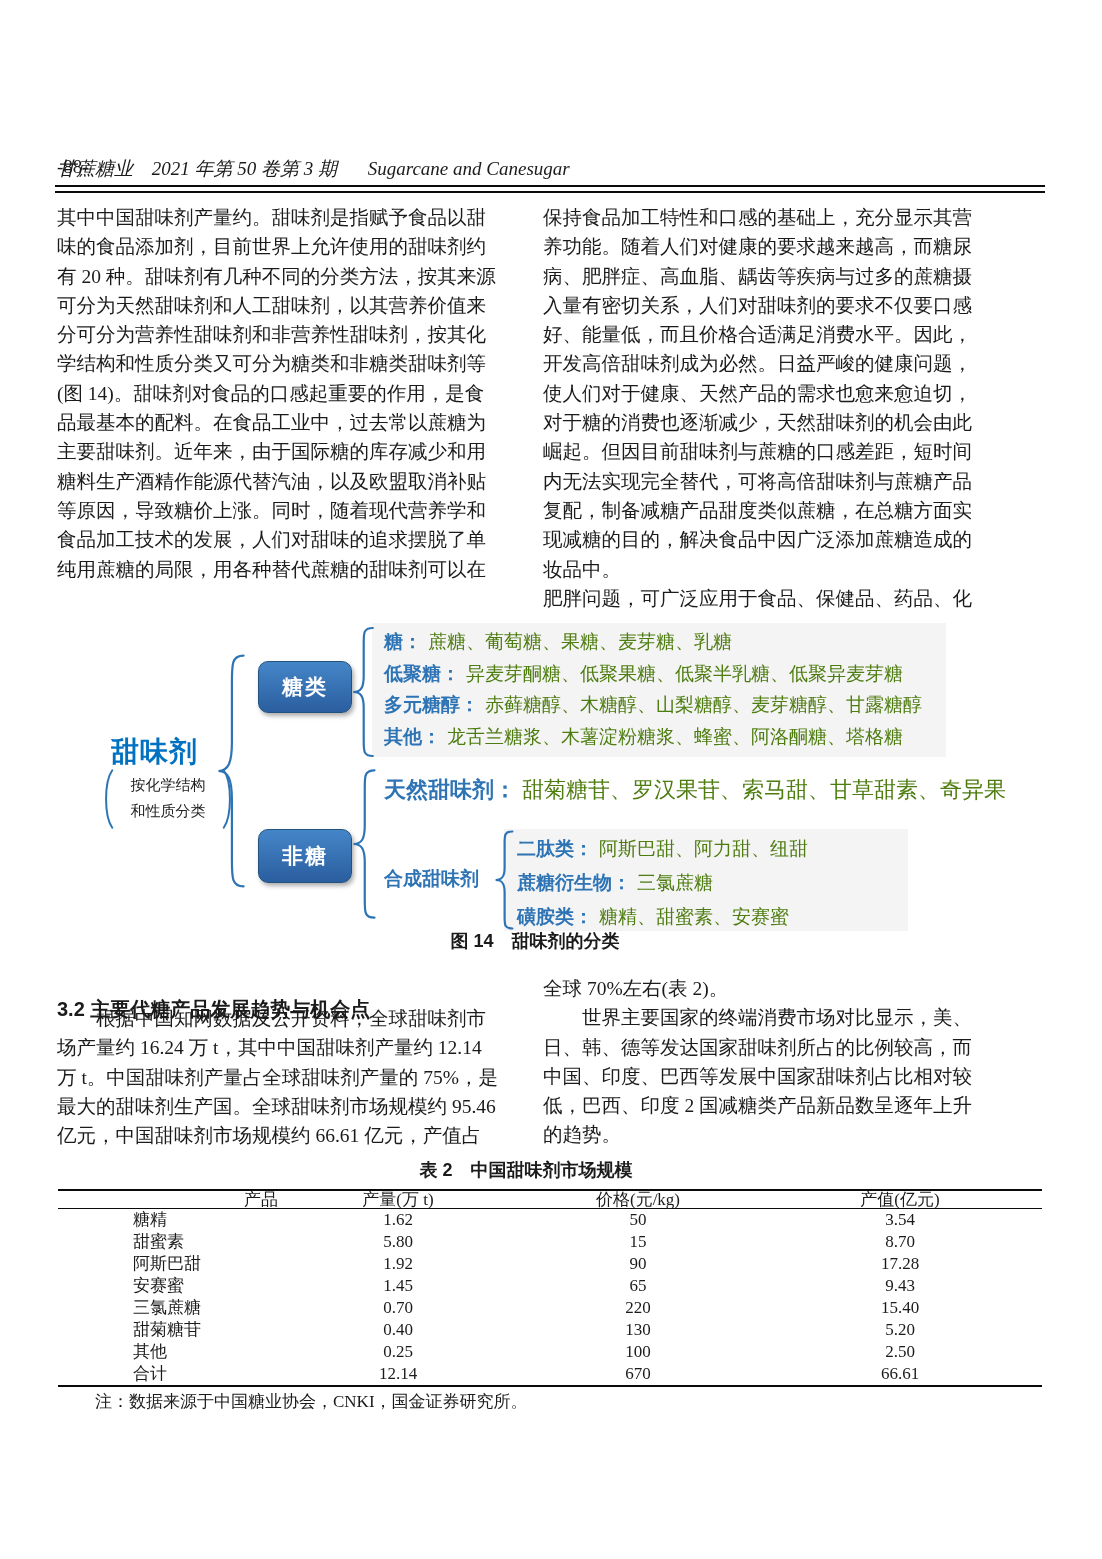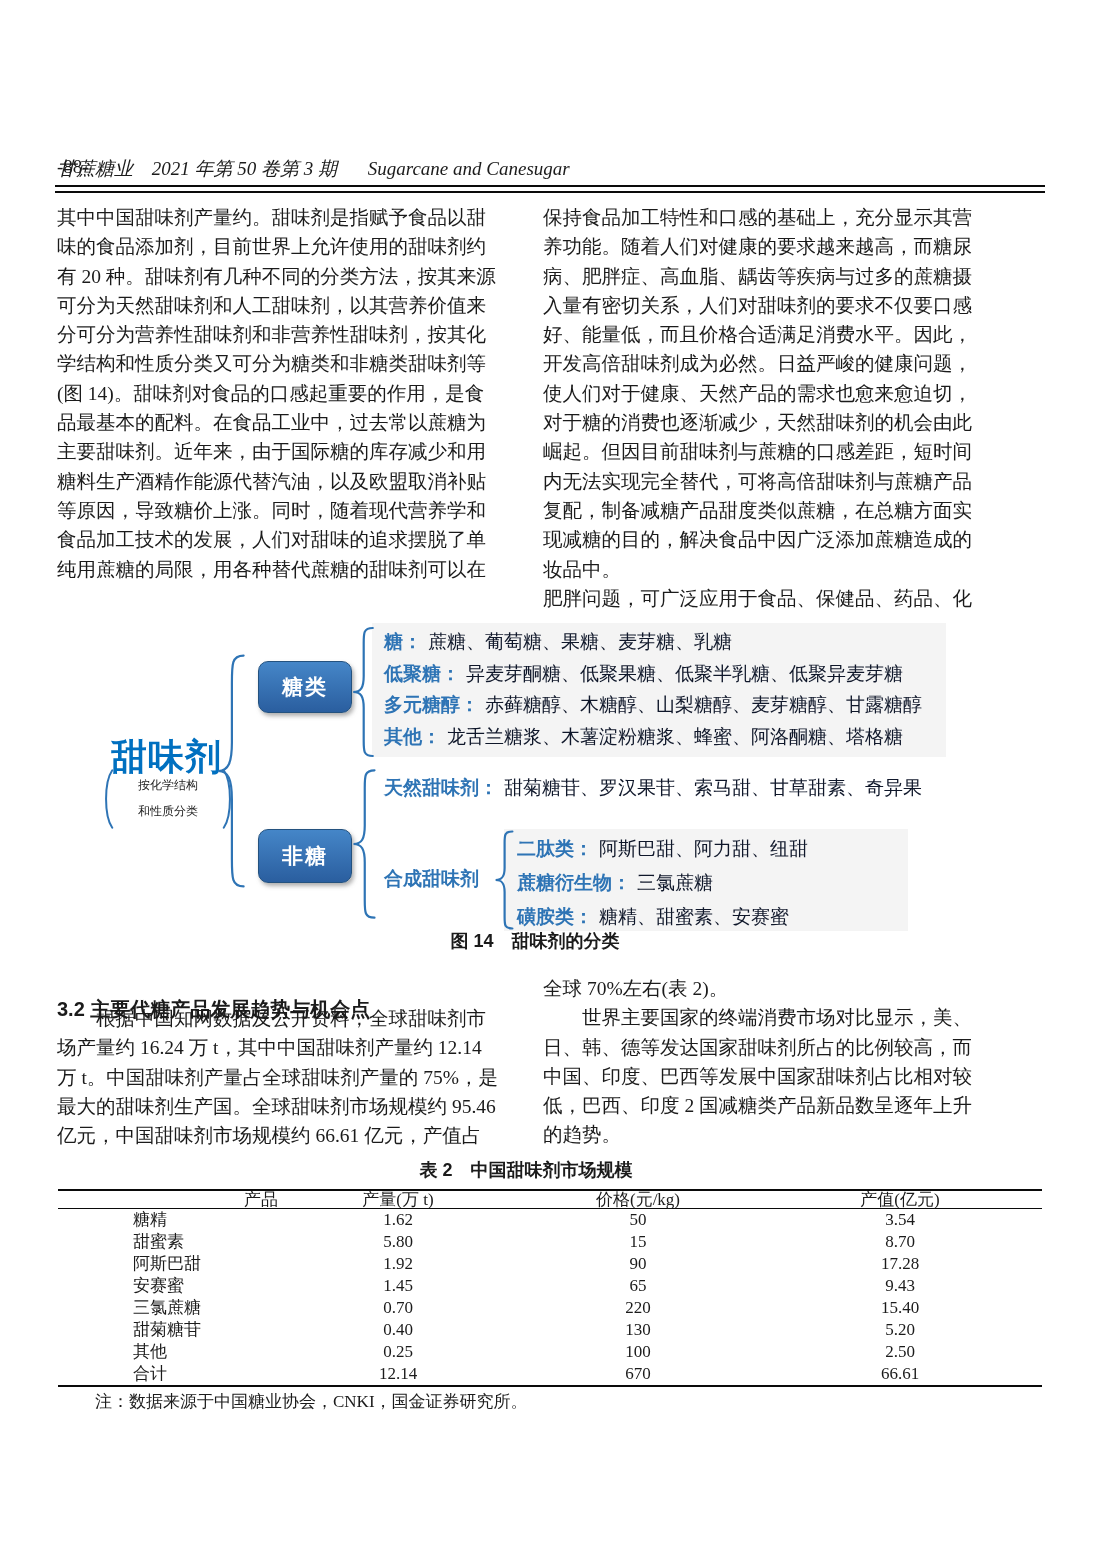--- a/index.html
+++ b/index.html
@@ -18,42 +18,42 @@
     border-top:2.5px solid #0a0a0a;border-bottom:2.5px solid #0a0a0a;}
   
   .col{font-size:19.5px;line-height:29.3px;color:#1b1b1b;}
   .line{white-space:nowrap;}
   .bodyL{left:57px;top:203px;width:486px;}
   .bodyR{left:543px;top:203px;width:500px;}
   .secL{left:57px;top:1004px;width:486px;}
   .secR{left:543px;top:974px;width:500px;}
   
   .dtitle{left:111px;top:733px;font-family:"Liberation Sans","DejaVu Sans",sans-serif;
-    font-weight:bold;font-size:36px;letter-spacing:1px;}
-  .dnote{left:116px;top:772px;width:104px;font-size:12px;line-height:26px;
+    font-weight:bold;font-size:28px;letter-spacing:1px;}
+  .dnote{left:116px;top:772px;width:104px;font-size:15px;line-height:26px;
     text-align:center;color:#222;white-space:nowrap;}
   .dbox{width:92px;border-radius:10px;
     background:linear-gradient(180deg,#4586c8 0%,#2a5e9f 100%);
     border:1px solid #24527f;box-shadow:2px 3px 4px rgba(110,110,110,.55);
     color:#fff;font-family:"Liberation Sans","DejaVu Sans",sans-serif;
     font-weight:bold;font-size:21px;letter-spacing:2px;
     display:flex;align-items:center;justify-content:center;}
   .box-sugar{left:258px;top:661px;height:50px;}
   .box-nonsugar{left:258px;top:829px;height:52px;}
   .gpanel{background:#f4f4f4;}
   .panel-sugar{left:372px;top:623px;width:574px;height:134px;}
   .panel-sub{left:504px;top:829px;width:404px;height:102px;}
   .dline{white-space:nowrap;font-size:19px;}
   .ditems-sugar{left:384px;top:626px;line-height:31.5px;}
-  .dnatural{left:384px;top:775px;font-size:19px;white-space:nowrap;}
+  .dnatural{left:384px;top:775px;font-size:22px;white-space:nowrap;}
   .dsynth{left:384px;top:866px;font-size:19px;}
   .ditems-sub{left:517px;top:832px;line-height:34px;}
   .dlabel{color:#2E74B5;font-weight:bold;
     font-family:"Liberation Sans","DejaVu Sans",sans-serif;margin-right:6px;}
-  .dtext{color:#0f172a;}
+  .dtext{color:#4d7c0f;}
   .dcaption{left:335px;top:929px;width:400px;text-align:center;
     font-family:"Liberation Sans","DejaVu Sans",sans-serif;font-weight:bold;font-size:18px;}
   .brace svg,.paren svg{width:100%;height:100%;display:block;}
   .brace-root{left:213px;top:652px;width:36px;height:238px;}
   .brace-sugar{left:349px;top:626px;width:28px;height:132px;}
   .brace-nonsugar{left:349px;top:768px;width:30px;height:152px;}
   .brace-sub{left:492px;top:830px;width:24px;height:100px;}
   .paren-l{left:101px;top:769px;width:15px;height:60px;}
   .paren-r{left:220px;top:769px;width:15px;height:60px;}
   

